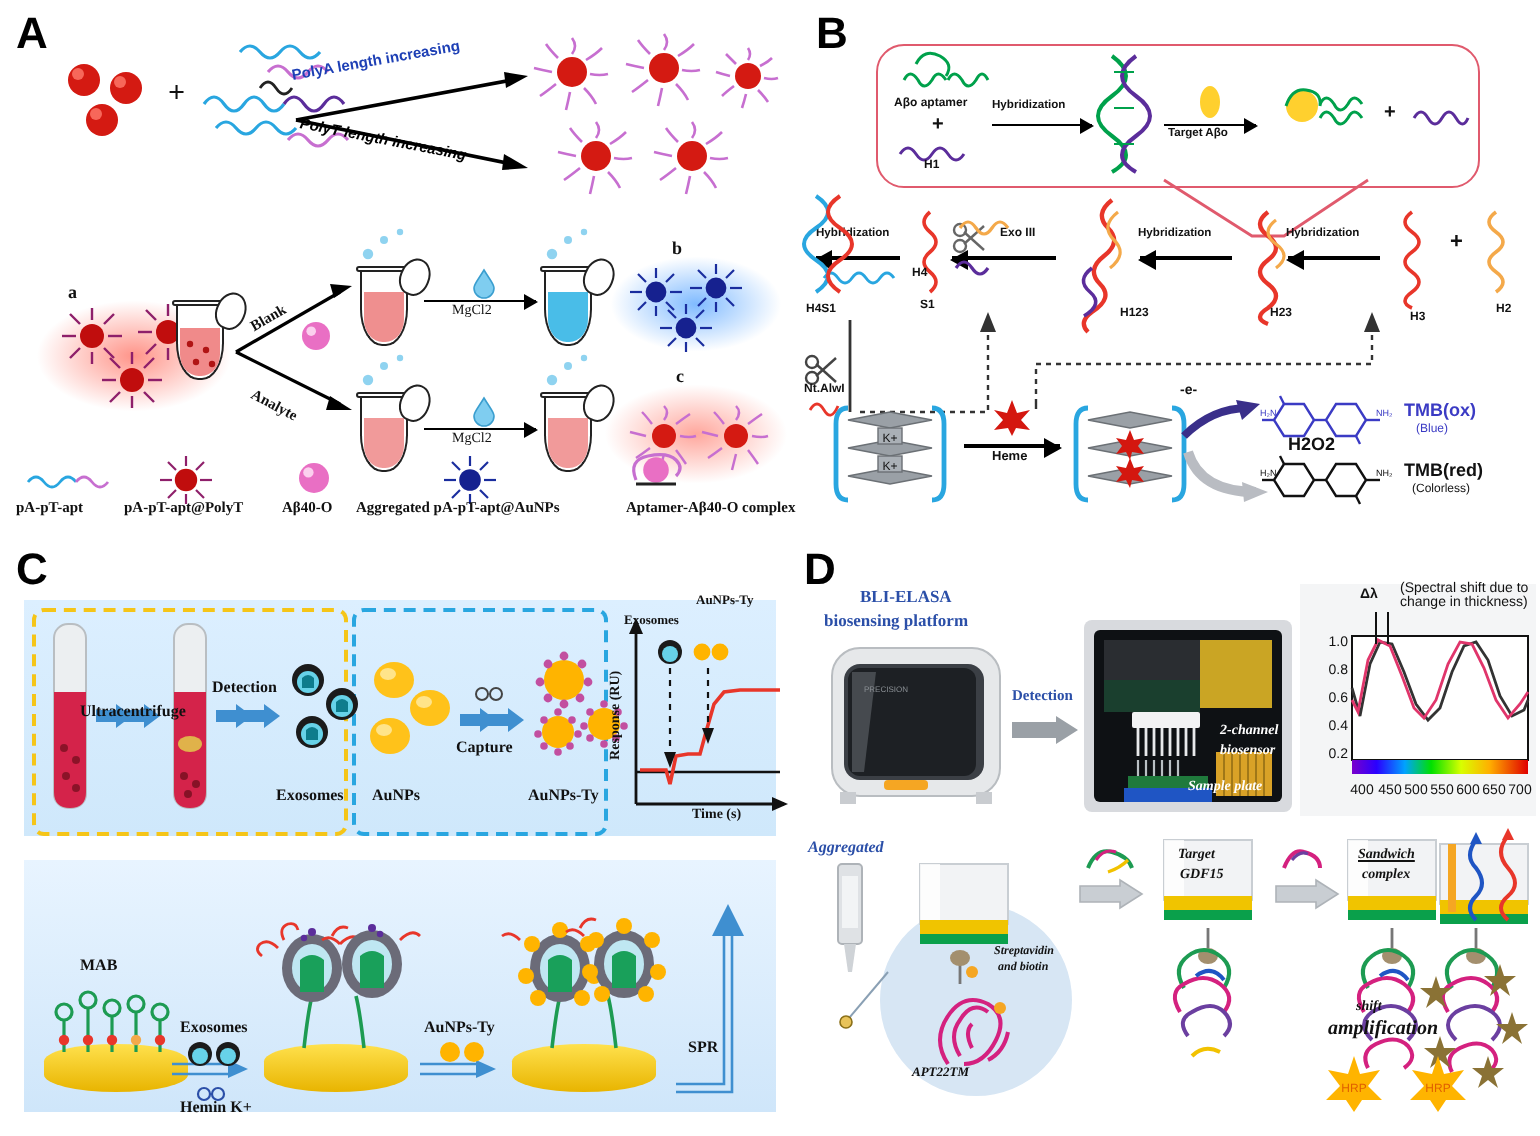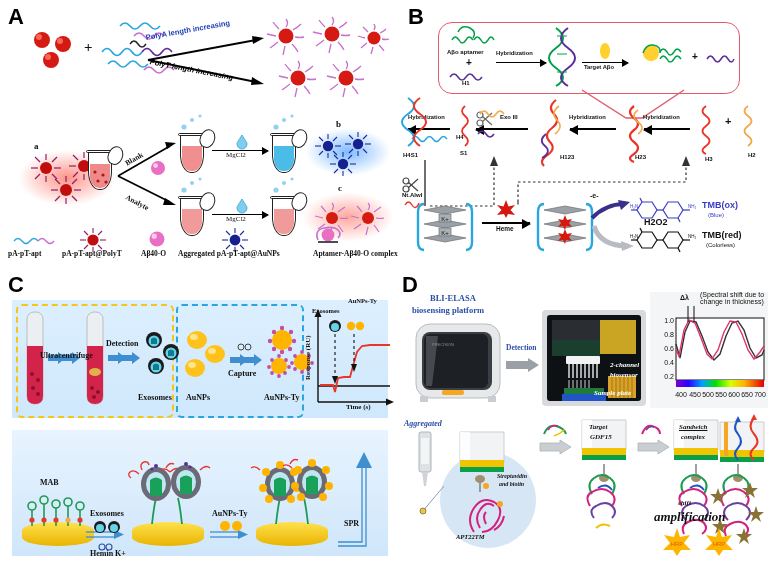--- a/index.html
+++ b/index.html
@@ -1129,14 +1129,14 @@
       <polygon points="46,44 48,50 54,50 49,54 51,60 46,56 41,60 43,54 38,50 44,50"></polygon>
       <polygon points="10,56 12,62 18,62 13,66 15,72 10,68 5,72 7,66 2,62 8,62"></polygon>
       <polygon points="34,66 36,72 42,72 37,76 39,82 34,78 29,82 31,76 26,72 32,72"></polygon>
     </g>
   </svg>
   <svg style="position:absolute;left:306px;top:256px;" width="30" height="28">
     <polygon points="15,0 18,9 28,7 22,15 29,22 19,22 15,28 11,22 1,22 8,15 2,7 12,9" fill="#ffb400"></polygon>
     <text x="15" y="18" font-size="6" text-anchor="middle" fill="#e06000" font-family="Liberation Sans, sans-serif">HRP</text>
   </svg>
   <div class="txt bold ital" style="left:280px;top:228px;font-size:7px;">shift</div>
-  <div class="txt bold ital" style="left:256px;top:238px;font-size:13px;">amplification</div>
+  <div class="txt bold ital" style="left:266px;top:238px;font-size:10px;">amplification</div>
 </div>
 
 </body></html>

